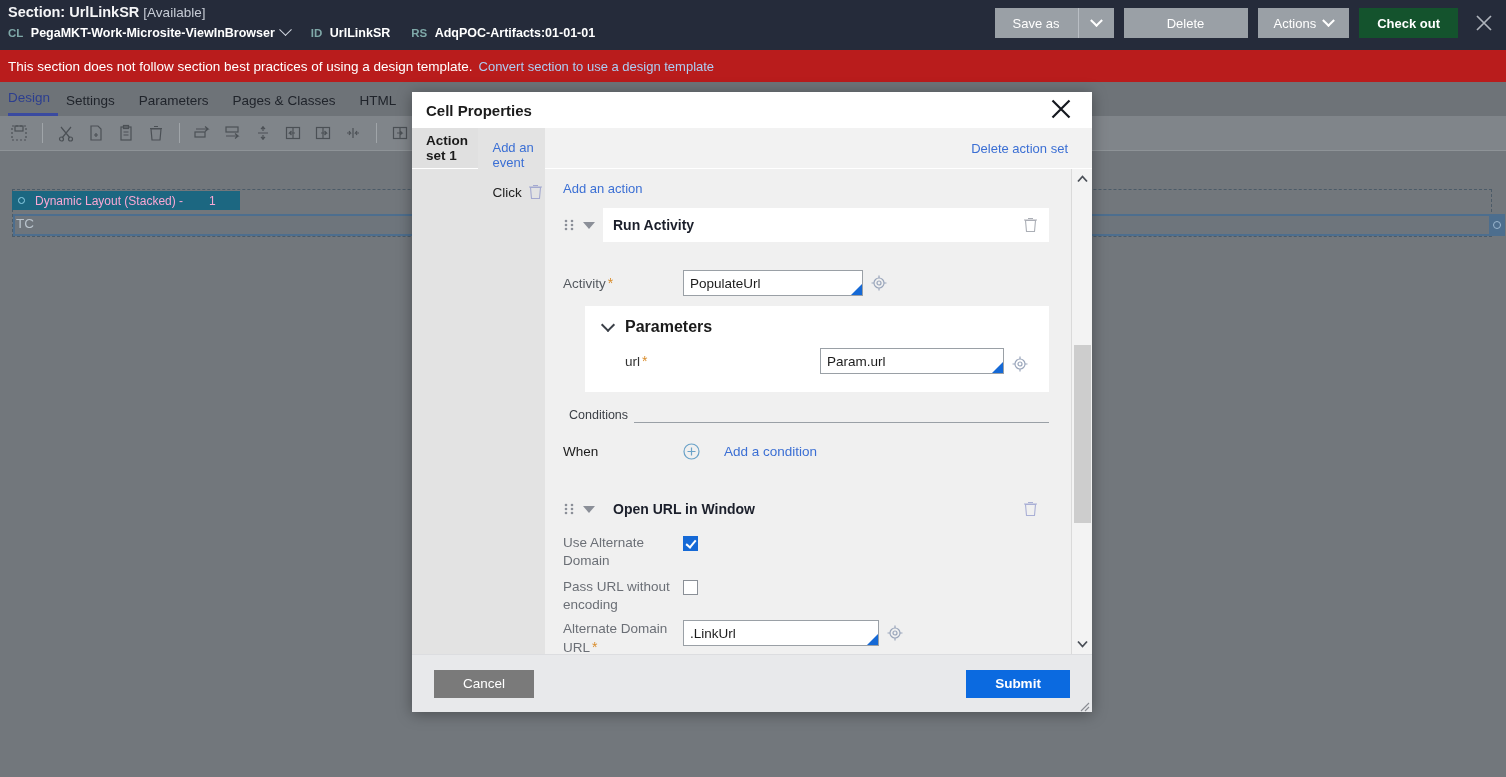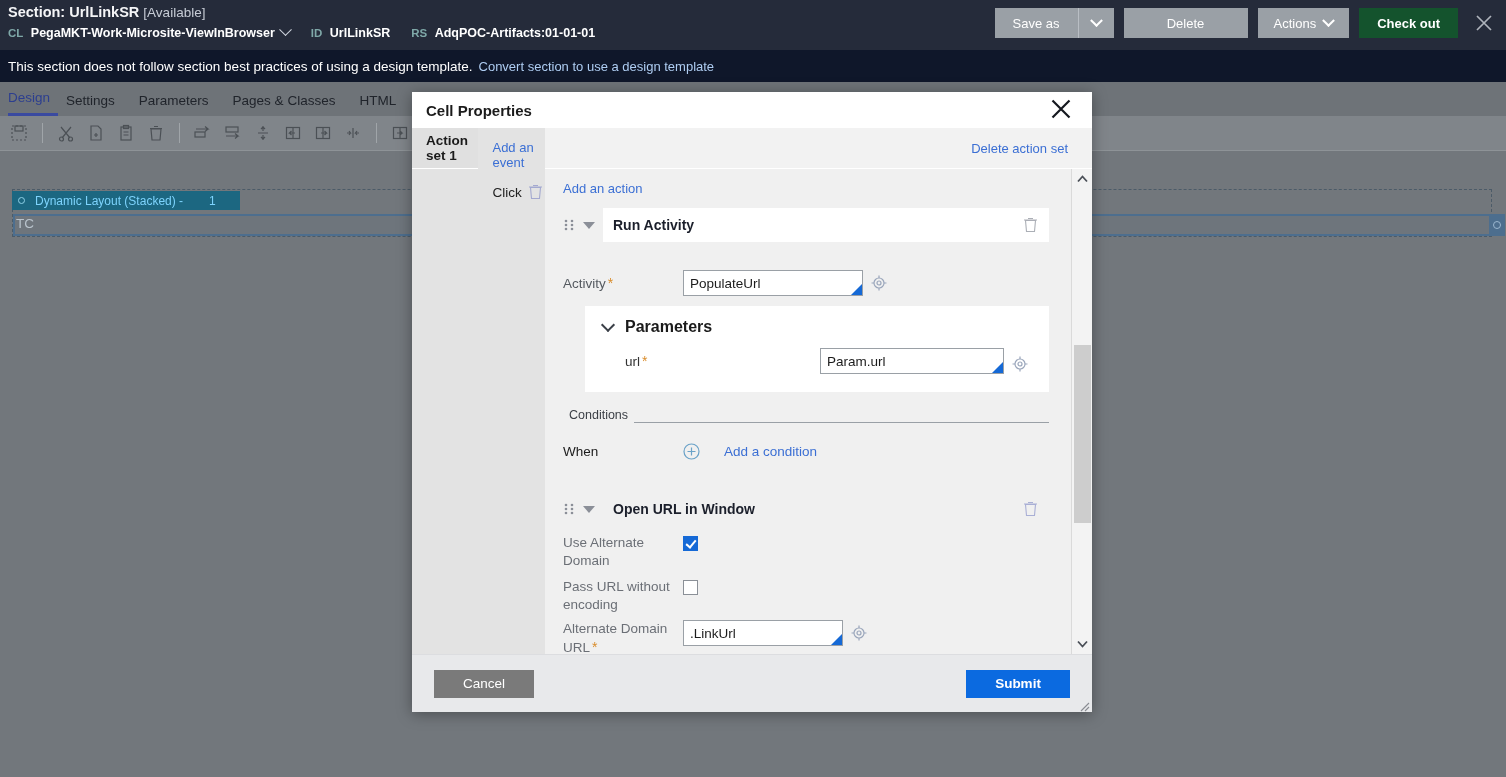--- a/index.html
+++ b/index.html
@@ -59,21 +59,21 @@
   .btn-actions { display: flex; align-items: center; gap: 8px; }
   .btn-primary { background: #14532d; font-weight: bold; padding: 0 18px; }
   .close-x {
     width: 28px; height: 30px; display: flex; align-items: center; justify-content: center;
     cursor: pointer; margin-left: 2px;
   }
 
   
   .notice {
     position: absolute; left: 0; top: 50px; width: 1506px; height: 32px;
-    background: #0f172a; color: #ffffff; font-size: 13.5px;
+    background: #b91c1c; color: #ffffff; font-size: 13.5px;
     display: flex; align-items: center; padding-left: 8px;
   }
   .notice a { color: #aecdf2; text-decoration: none; margin-left: 6px; font-size: 13px;}
 
   
   .tabs {
     position: absolute; left: 0; top: 82px; width: 1506px; height: 34px;
     background: #6e7378; display: flex; align-items: flex-end; padding-left: 8px;
   }
   .tab {
@@ -95,21 +95,21 @@
   .canvas {
     position: absolute; left: 0; top: 151px; width: 1506px; height: 626px;
     background: #72777c;
   }
   .layout-box {
     position: absolute; left: 12px; top: 38px; width: 1480px; height: 48px;
     border: 1px dashed #4c5b68;
   }
   .layout-tag {
     position: absolute; left: 12px; top: 40px; height: 19px; width: 228px;
-    background: #1c6781; color: #7dd3fc; font-size: 12px;
+    background: #1c6781; color: #f9a8d4; font-size: 12px;
     display: flex; align-items: center; padding-left: 6px; white-space: nowrap;
   }
   .tag-dot {
     width: 7px; height: 7px; border-radius: 50%; border: 1.5px solid #8fd0e6;
     margin-right: 10px;
   }
   .tag-num { margin-left: 26px; }
   .cell-sel {
     position: absolute; left: 13px; top: 63px; width: 1478px; height: 22px;
     background: #6e757c; border: 2px solid #4d6e8e;
@@ -596,21 +596,21 @@
             <div class="chk-row">
               <span class="chk-label">Pass URL without encoding</span>
               <span class="chk"></span>
             </div>
 
             <div class="chk-row" style="margin-top:6px">
               <span class="chk-label">
                 <span>Alternate Domain URL</span><span class="req">*</span>
               </span>
               <span class="inp-wrap">
-                <input class="inp" style="width: 160px;" value=".LinkUrl">
+                <input class="inp" style="width: 196px;" value=".LinkUrl">
                 <span class="inp-corner"></span>
               </span>
               <span class="target-ico">
                 <svg width="16" height="16" viewBox="0 0 16 16">
                     <circle cx="8" cy="8" r="5" fill="none" stroke="#9aa6bb" stroke-width="1.2"></circle>
                     <circle cx="8" cy="8" r="2" fill="none" stroke="#9aa6bb" stroke-width="1.2"></circle>
                     <path d="M8 0.5v2.5M8 13v2.5M0.5 8h2.5M13 8h2.5" stroke="#9aa6bb" stroke-width="1.2"></path>
                   </svg>
               </span>
             </div>

